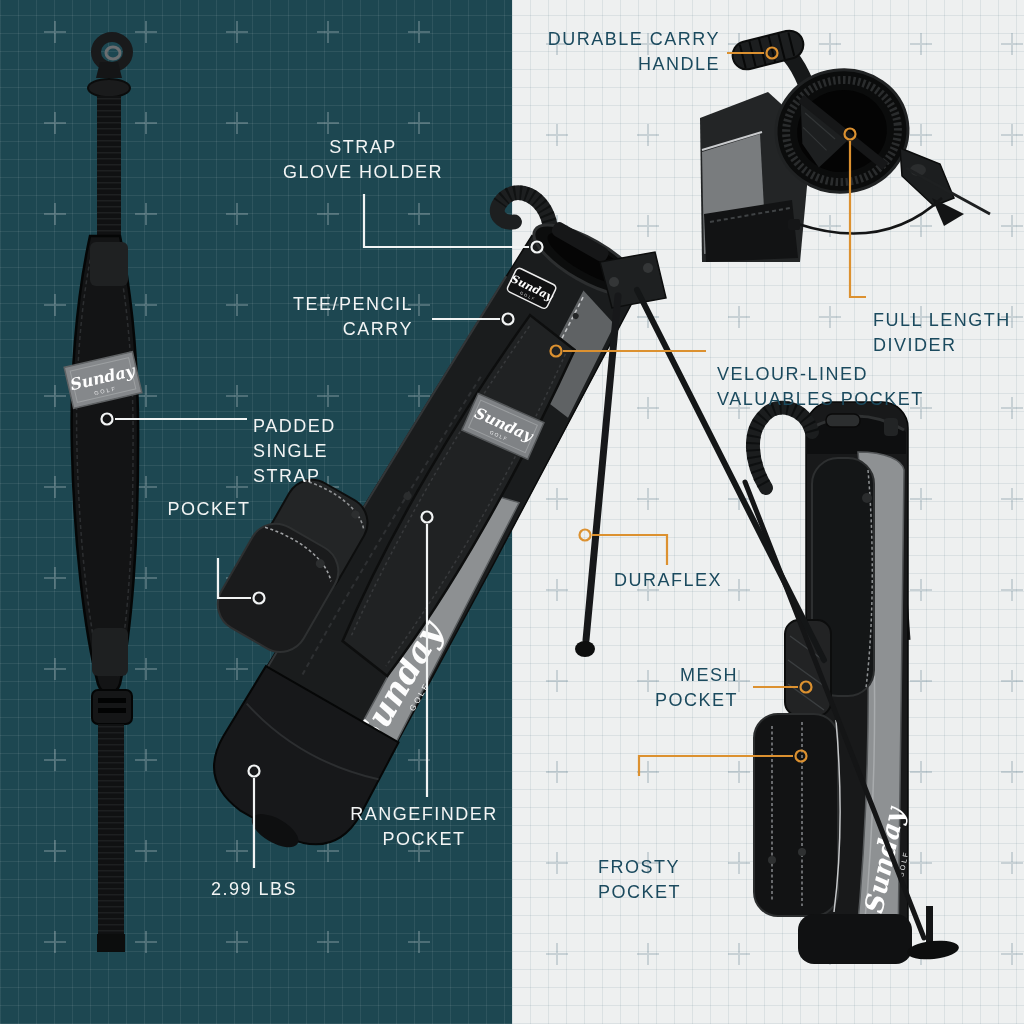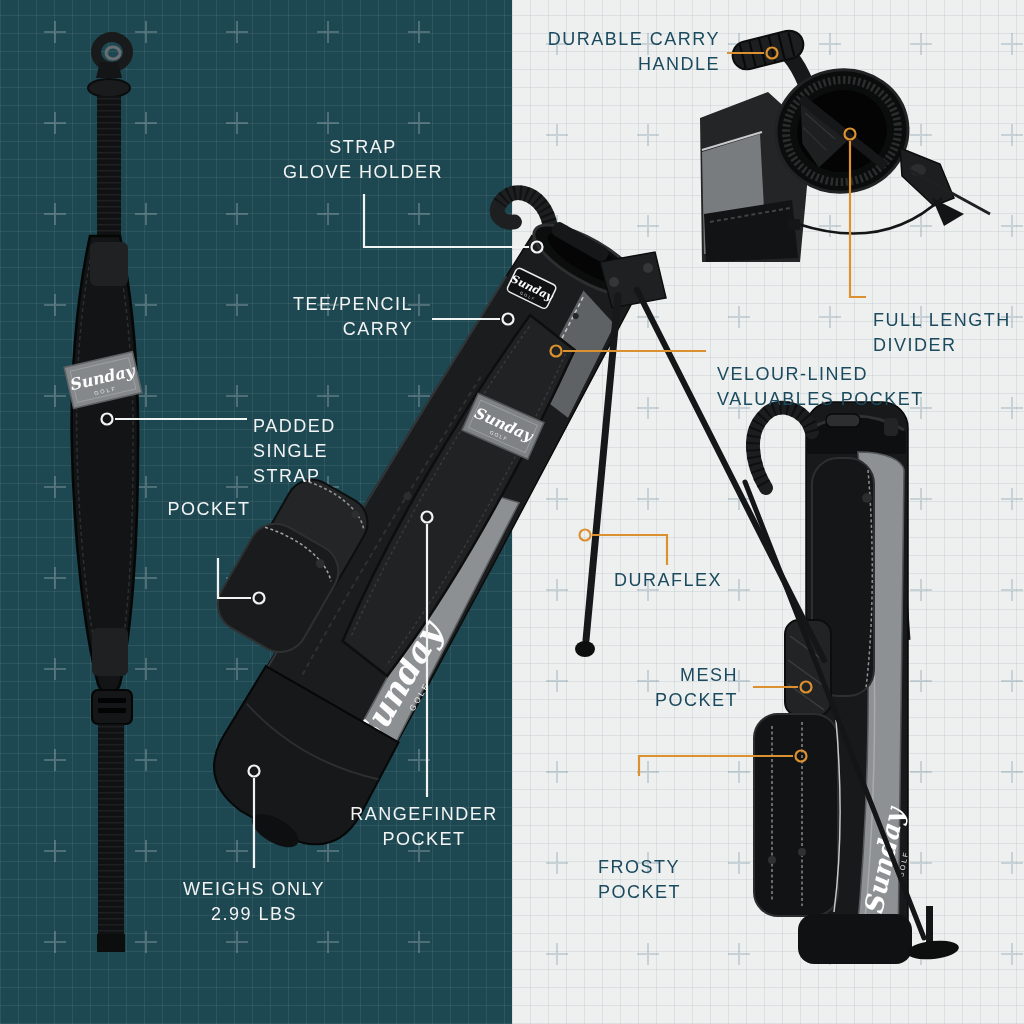--- a/index.html
+++ b/index.html
@@ -218,21 +218,20 @@
   </div>
   <div class="lbl light ta-l" style="left:253px;top:379px;">
     <span>PADDED</span>
     <span>SINGLE</span>
     <span>STRAP</span>
   </div>
   <div class="lbl light ta-c" style="left:109px;top:497px;width:200px;">
     <span>POCKET</span>
   </div>
   <div class="lbl light ta-c" style="left:104px;top:877px;width:300px;">
-    <span>WEIGHS ONLY</span>
     <span>2.99 LBS</span>
   </div>
   <div class="lbl light ta-c" style="left:264px;top:802px;width:320px;">
     <span>RANGEFINDER</span>
     <span>POCKET</span>
   </div>
   <div class="lbl dark ta-r" style="left:420px;top:27px;width:300px;">
     <span>DURABLE CARRY</span>
     <span>HANDLE</span>
   </div>

